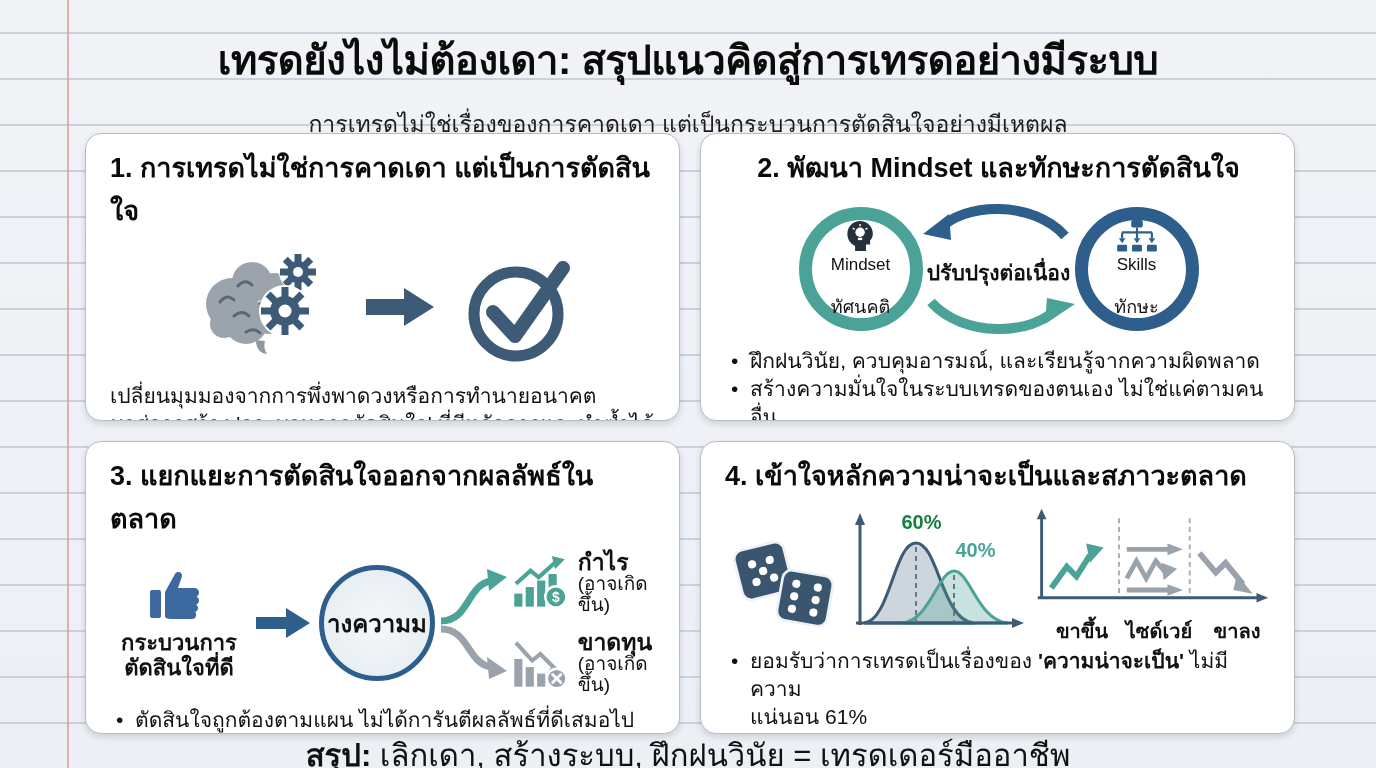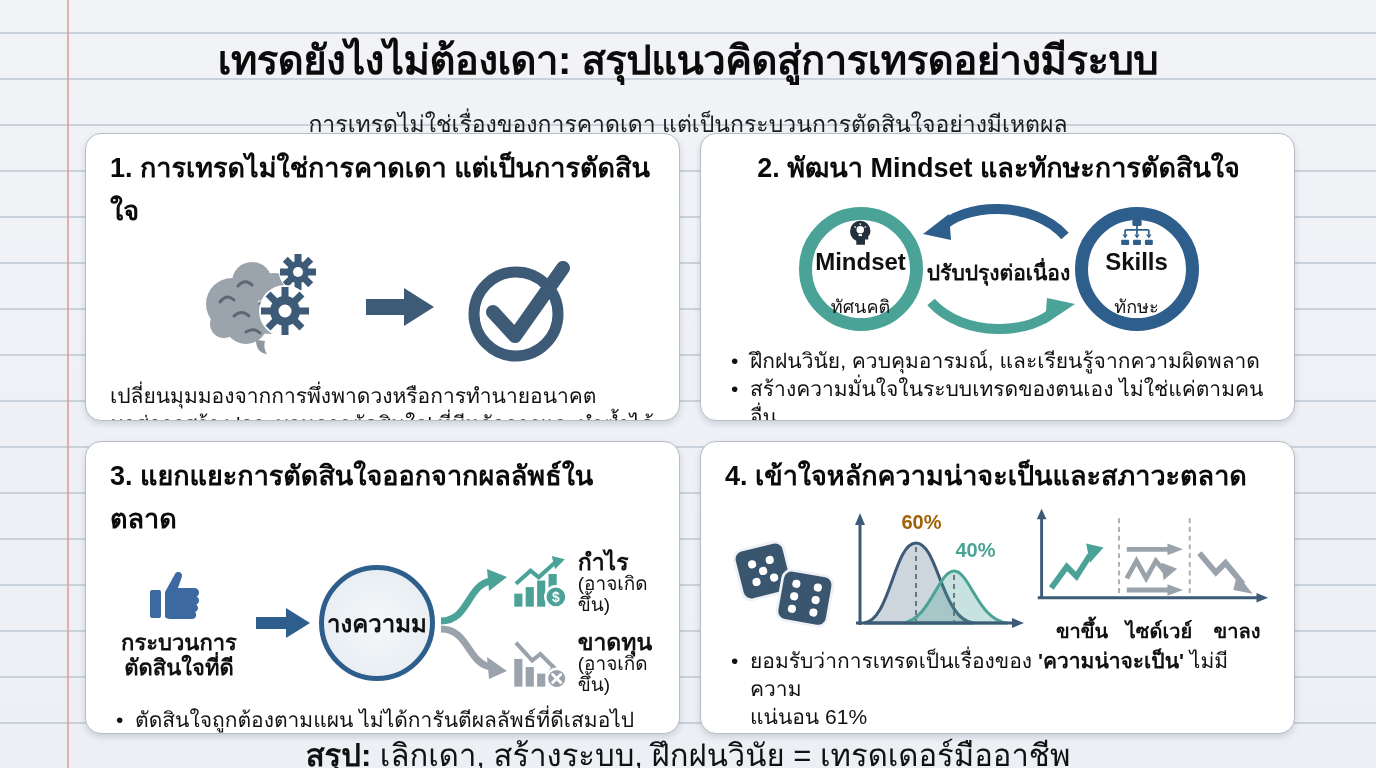--- a/index.html
+++ b/index.html
@@ -35,21 +35,21 @@
   .c1-text { font-size:21px; line-height:1.33; margin-top:4px; }
 
   .bullet { position:relative; padding-left:25px; font-size:21px; line-height:1.33; }
   .bullet::before { content:"•"; position:absolute; left:6px; top:0; font-size:21px; }
 
   
   .c2-visual { display:flex; align-items:center; justify-content:center; height:152px; margin-top:2px; }
   .ring { width:124px; height:124px; border-radius:50%; display:flex; flex-direction:column; align-items:center; justify-content:center; background:#fff; flex:0 0 auto; }
   .ring.teal { border:13px solid #4aa396; }
   .ring.blue { border:13px solid #2d5e8c; }
-  .ring-label { font-size:24px; font-weight:700; line-height:1.05; }
+  .ring-label { font-size:17px; font-weight:400; line-height:1.05; }
   .ring-sub { font-size:18px; line-height:1.1;margin-top:24px; }
   .loop-wrap { position:relative; width:168px; height:150px; flex:0 0 auto; margin:0 -8px; }
   .loop-wrap svg { position:absolute; inset:0; }
   .loop-label { position:absolute; left:0; right:0; top:62px; text-align:center; font-size:21px; font-weight:800; }
   .c2-bullets { margin-top:2px; }
 
   
   .c3-visual { display:flex; align-items:center; height:158px; margin-top:2px; }
   .c3-process { width:138px; text-align:center; flex:0 0 auto; }
   .c3-process-label { font-size:22px; font-weight:800; line-height:1.15; margin-top:2px; }
@@ -58,21 +58,21 @@
   .c3-branches { flex:0 0 auto; margin:0 2px; }
   .c3-outcomes { display:flex; flex-direction:column; gap:14px; }
   .outcome { display:flex; align-items:center; gap:8px; }
   .outcome-label-main { font-size:23px; font-weight:800; line-height:1.05; }
   .outcome-label-sub { font-size:19px; line-height:1.1; }
   .c3-bullets { margin-top:4px; }
 
   
   .c4-visual { display:flex; align-items:flex-end; justify-content:space-between; height:140px; margin-top:4px; }
   .chart-wrap { position:relative; }
-  .prob-high { position:absolute; left:58px; top:0; font-size:20px; font-weight:700; color:#a16207; }
+  .prob-high { position:absolute; left:58px; top:0; font-size:20px; font-weight:700; color:#15803d; }
   .prob-low { position:absolute; left:112px; top:28px; font-size:20px; font-weight:700; color:#4aa396; }
   .trend-labels { position:relative; width:242px; height:26px; font-size:20px; font-weight:800; }
   .trend-labels span { position:absolute; top:0; text-align:center; }
   .t-up { left:14px; width:76px; }
   .t-side { left:88px; width:82px; }
   .t-down { left:172px; width:70px; }
   .c4-bullets { margin-top:6px; }
 
   .page-footer { position:absolute; left:0; right:0; top:730px; text-align:center; font-size:31px; }
   .page-footer b { font-weight:800; }

